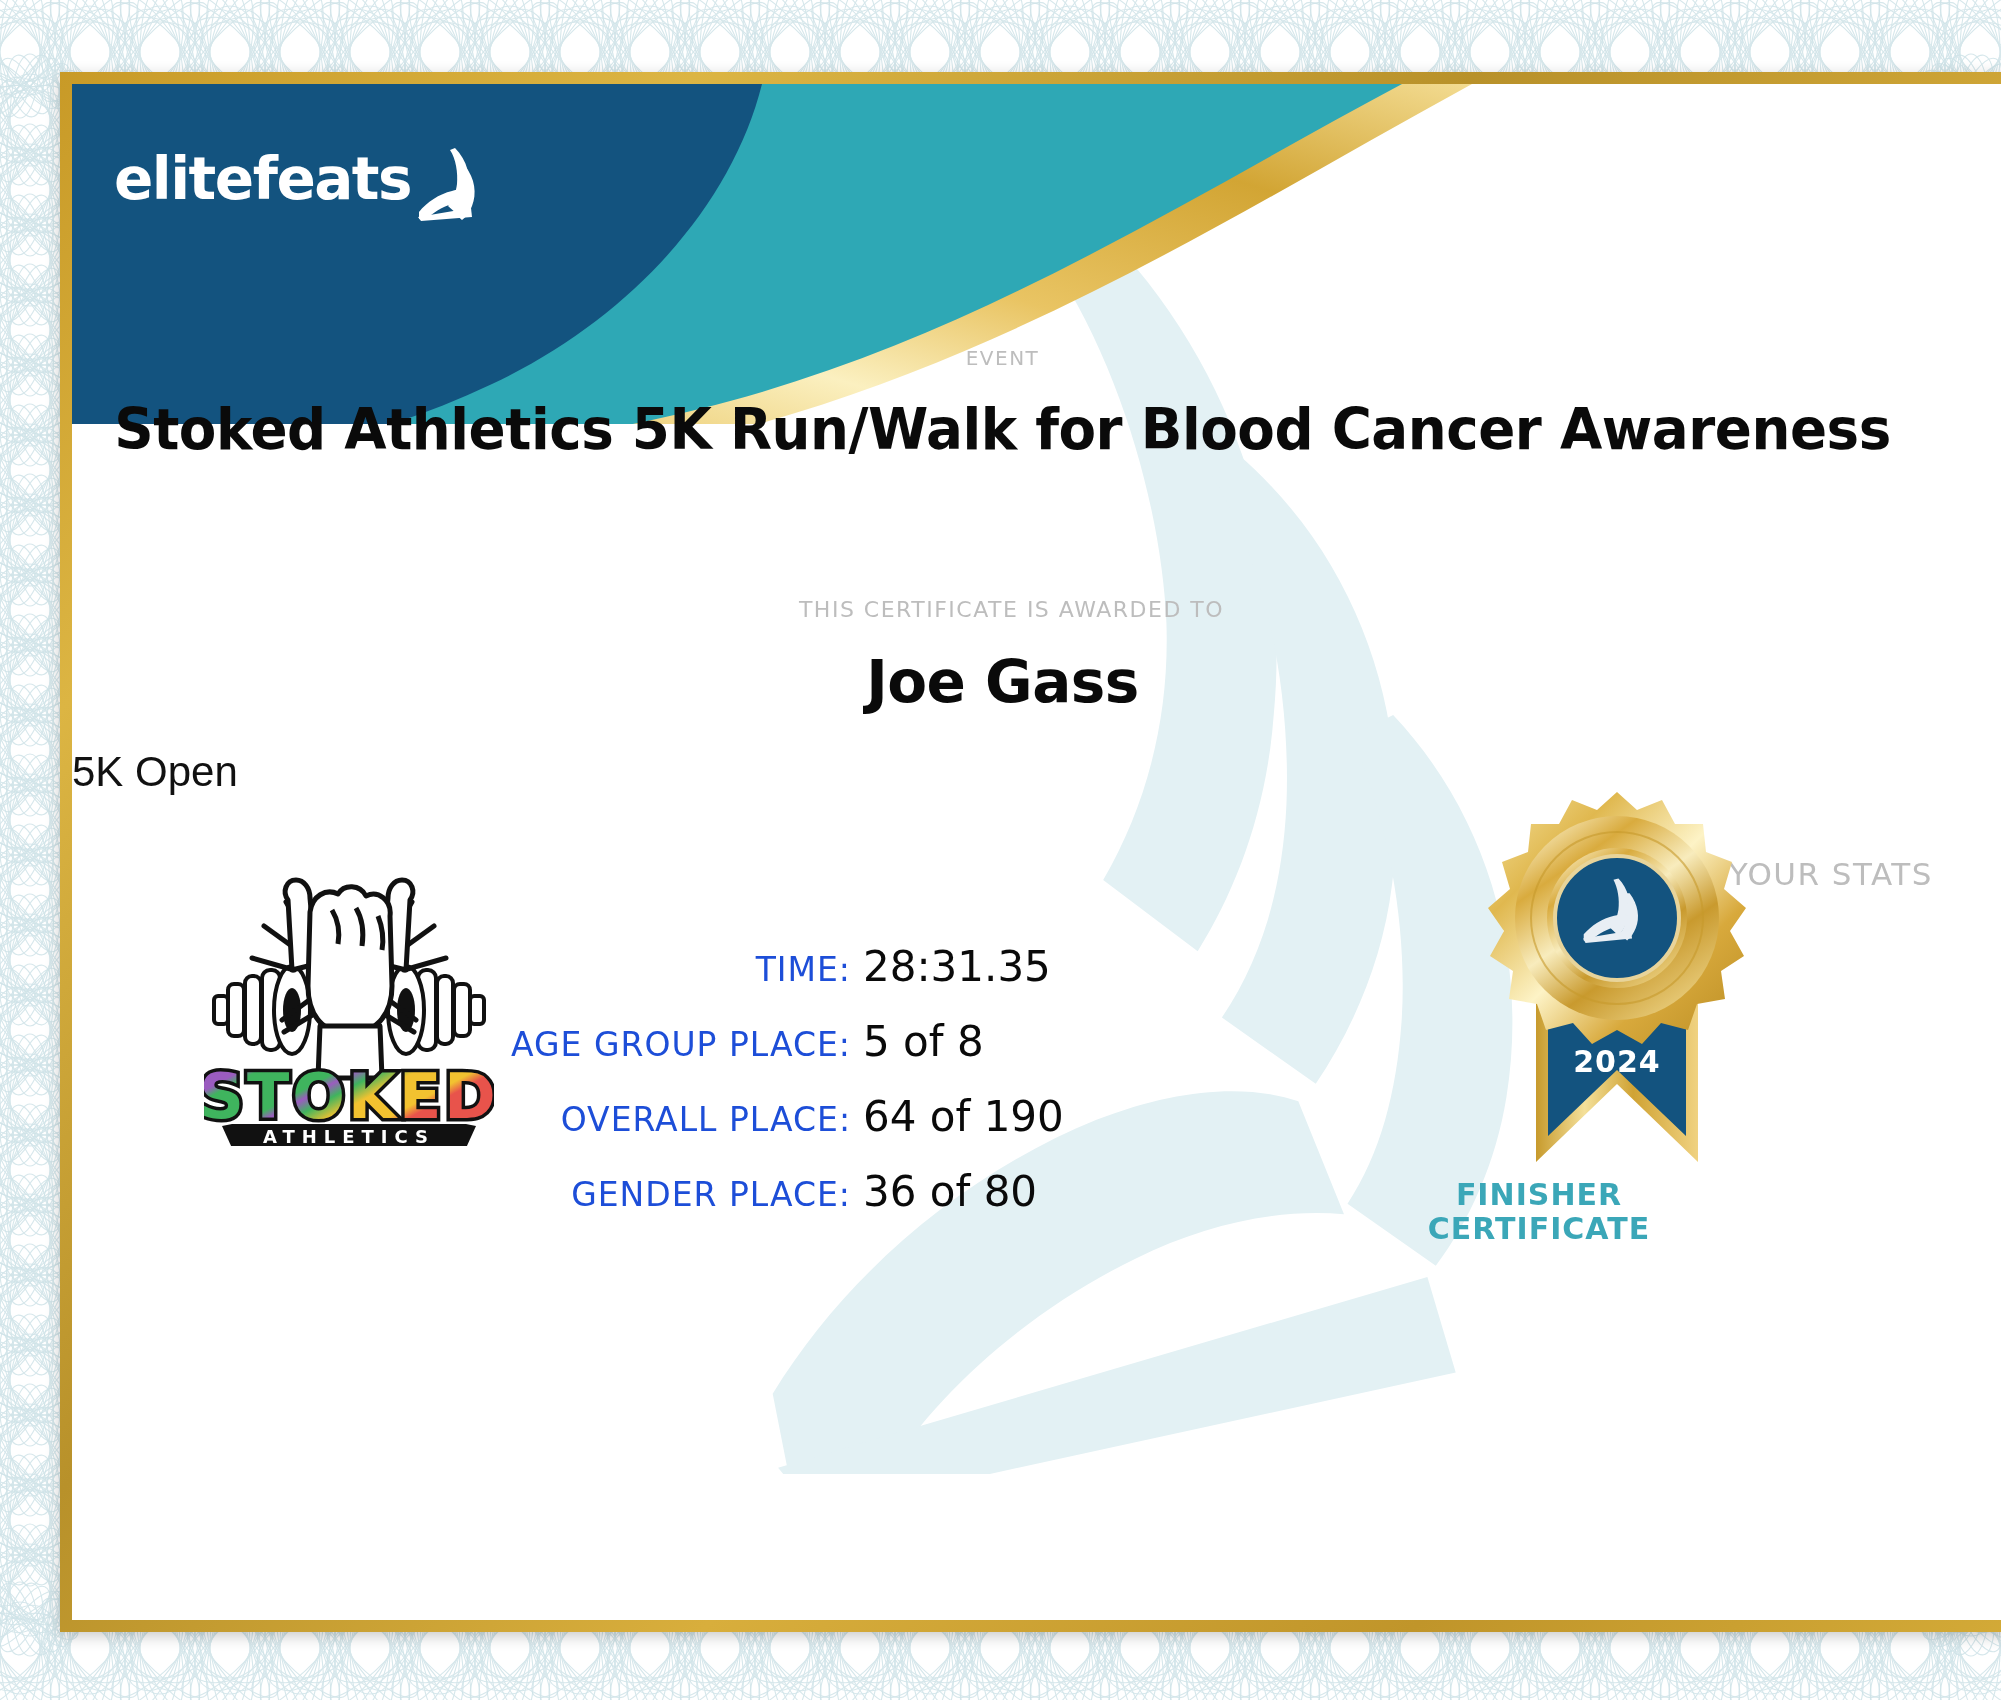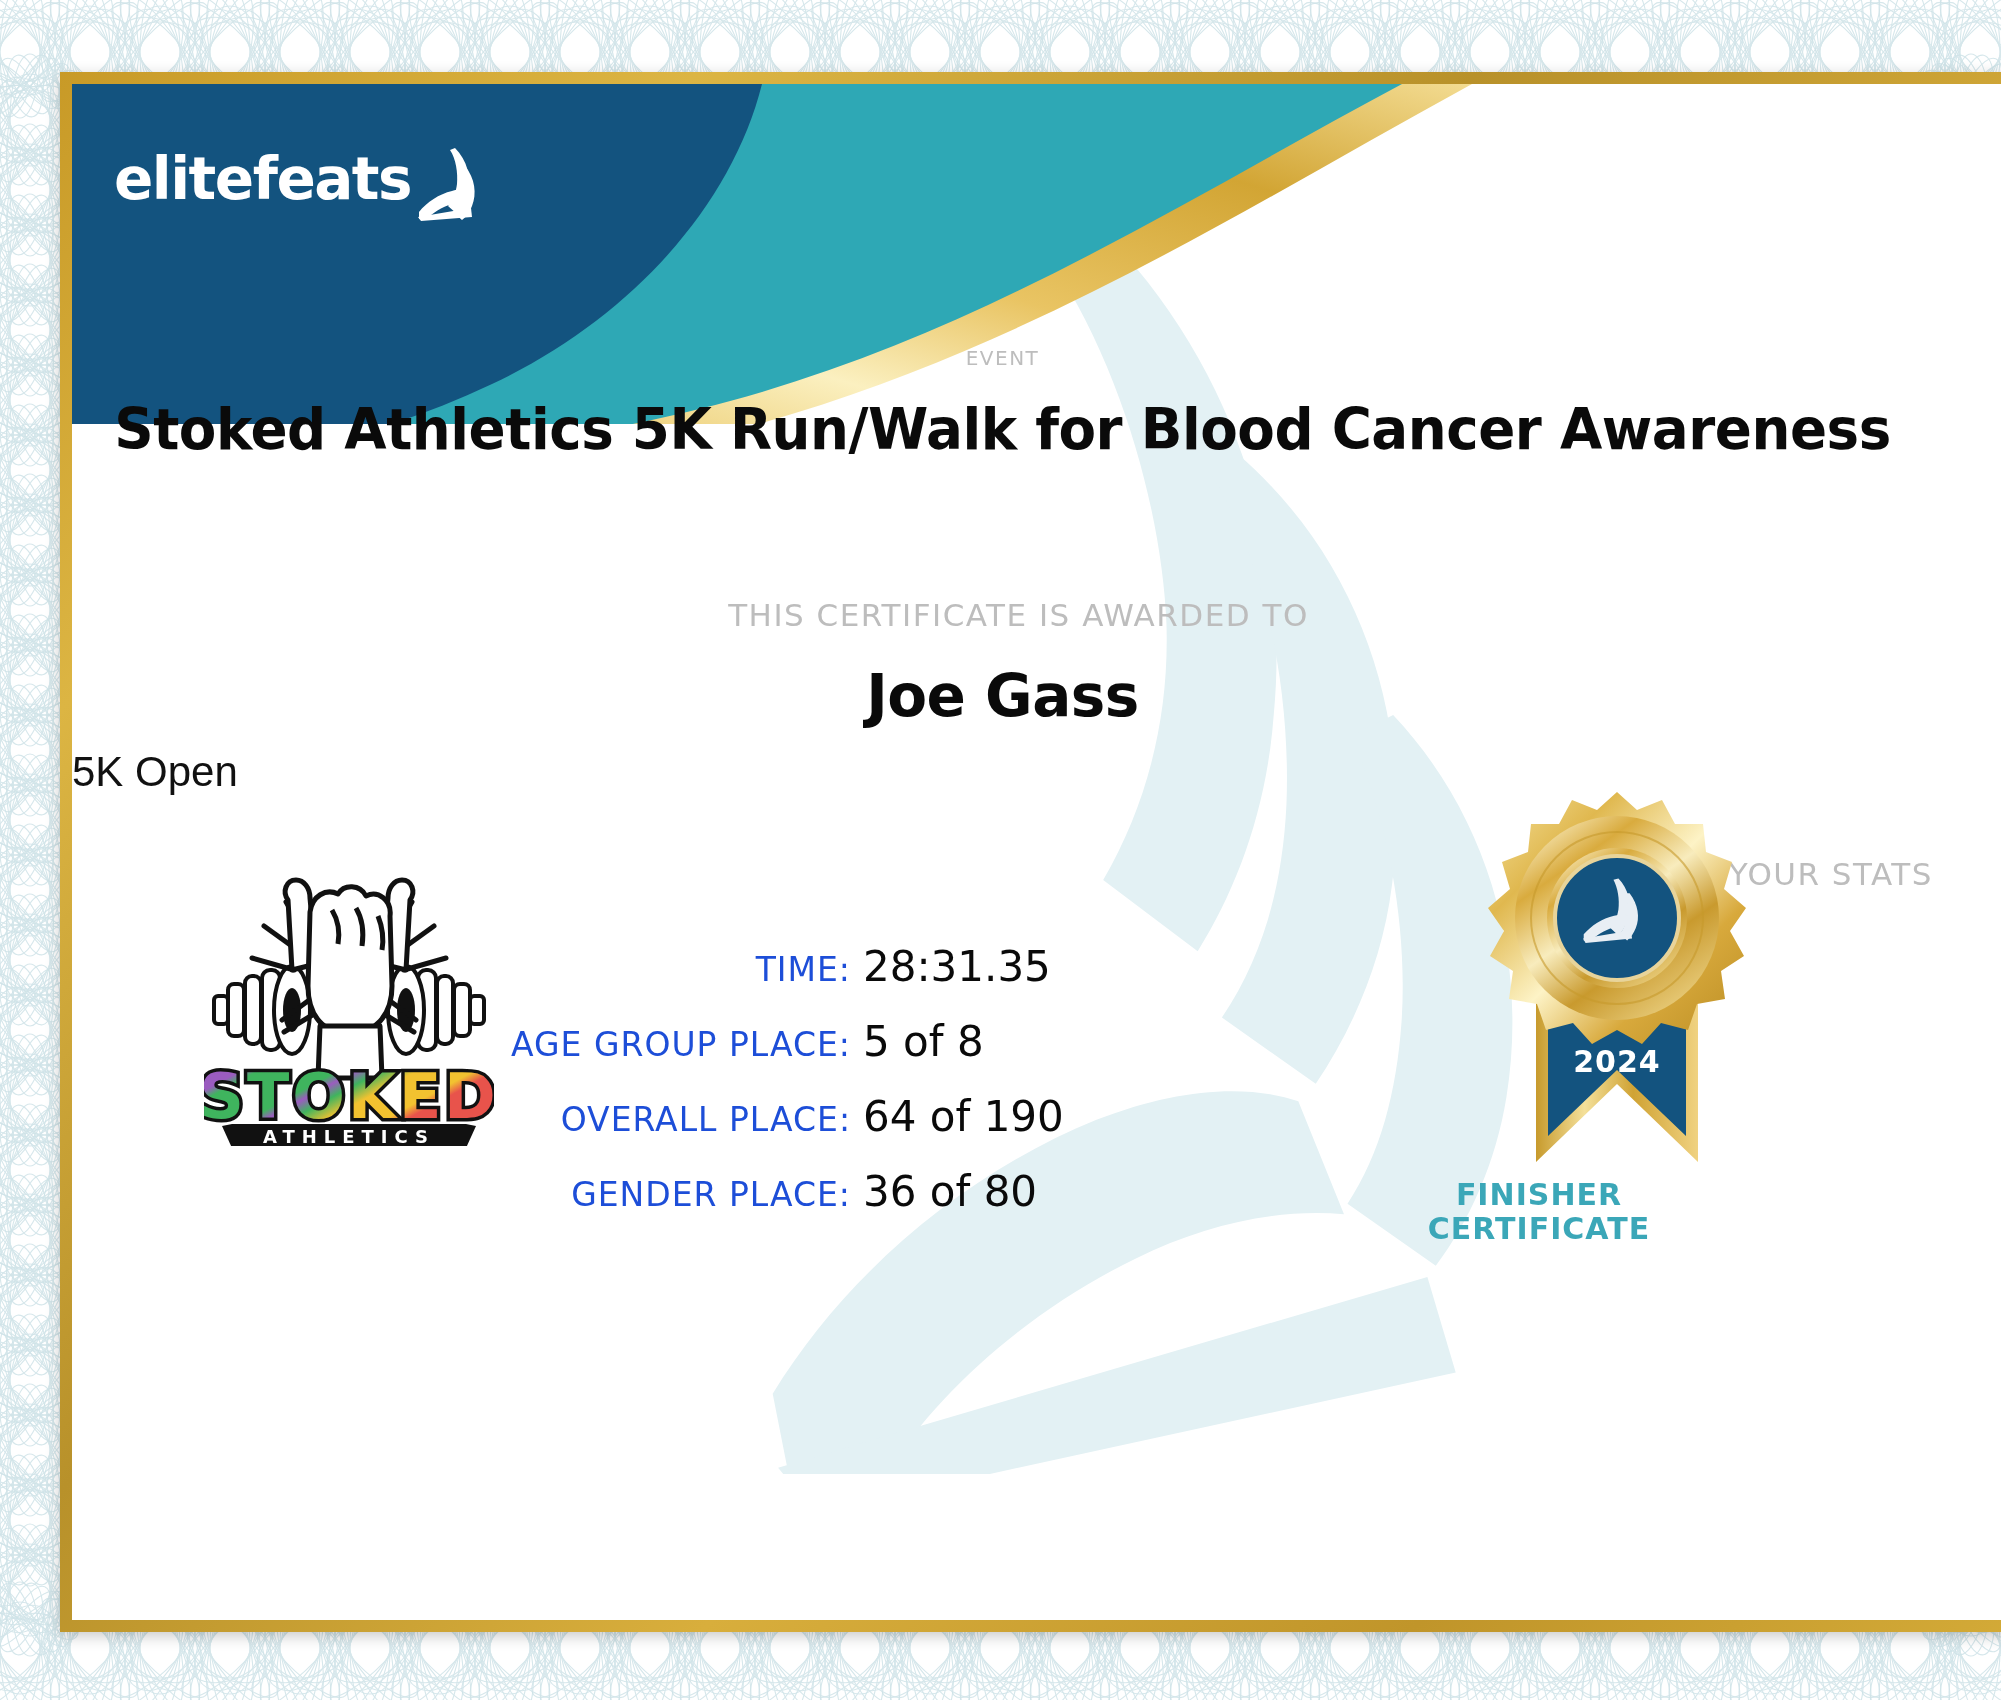--- a/index.html
+++ b/index.html
@@ -71,25 +71,25 @@
     position:absolute; top:312px; left:0; width:100%;
     text-align:center;
     font-family:"DejaVu Sans", sans-serif;
     font-size:57px; font-weight:700; color:#0a0a0a;
     letter-spacing:-0.5px;
     transform:scaleX(.96); transform-origin:center;
     white-space:nowrap;
   }
 
   #awarded-label {
-    position:absolute; top:513px; left:16px; width:100%;
-    text-align:center; font-size:31px;
+    position:absolute; top:513px; left:9px; width:100%;
+    text-align:center; font-size:22px;
   }
   #recipient-name {
-    position:absolute; top:578px; left:0; width:100%;
+    position:absolute; top:564px; left:0; width:100%;
     text-align:center;
     font-family:"DejaVu Sans", sans-serif;
     font-size:58px; font-weight:700; color:#0a0a0a;
     letter-spacing:-0.5px;
   }
   #division {
     position:absolute; top:664px; left:0; width:100%;
     text-align:left;
     font-family:"Liberation Sans", sans-serif;
     font-size:42px; font-weight:400; color:#111;

